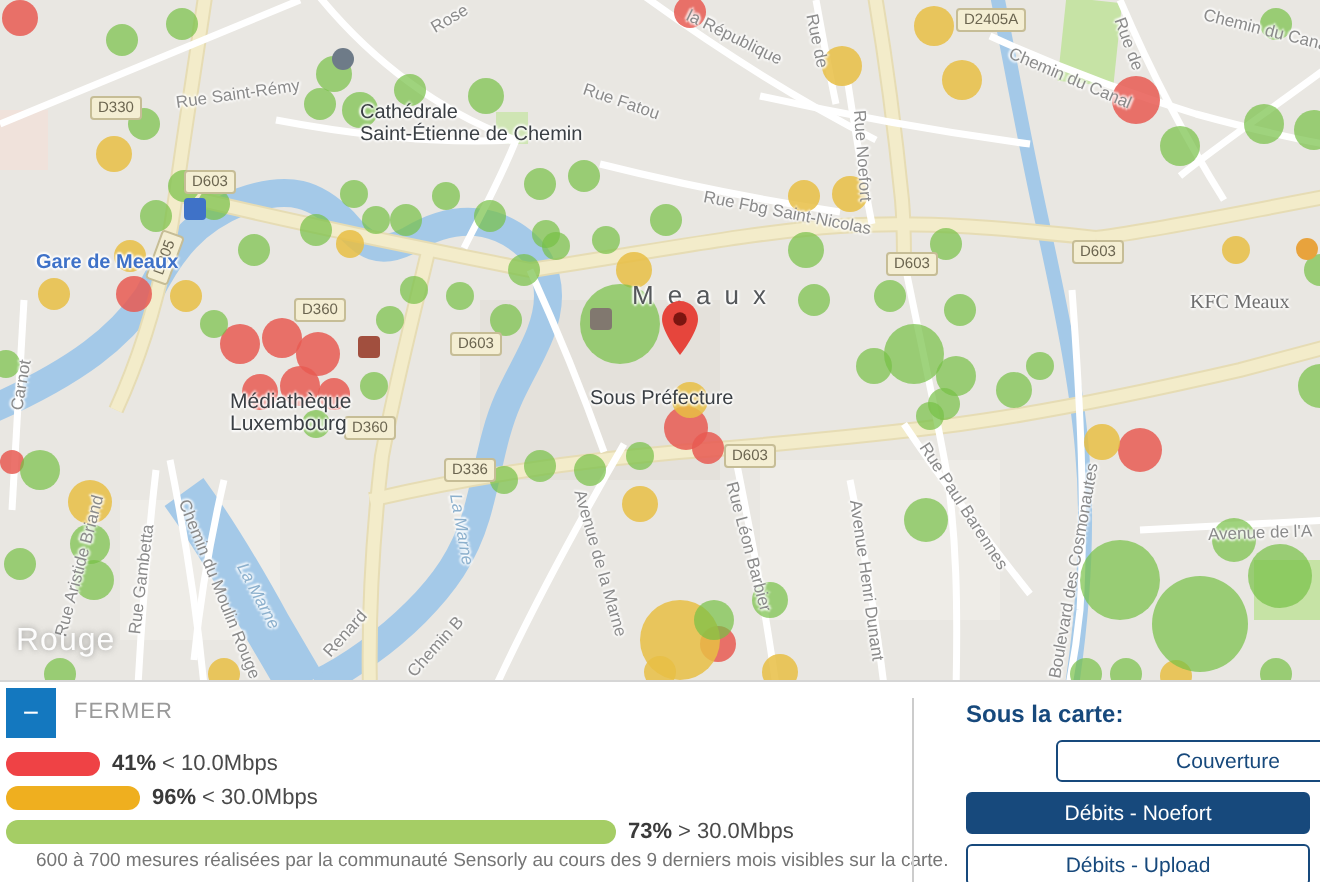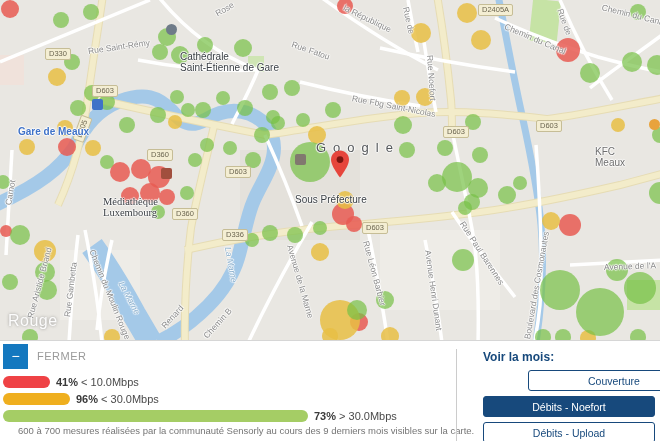--- a/index.html
+++ b/index.html
@@ -251,51 +251,51 @@
         <span class="badge" style="left: 172px; top: 208px; transform: rotate(0deg);">D360</span>
         <span class="badge" style="left: 222px; top: 229px; transform: rotate(0deg);">D336</span>
         <span class="badge" style="left: 478px; top: 4px; transform: rotate(0deg);">D2405A</span>
         <span class="badge" style="left: 443px; top: 126px; transform: rotate(0deg);">D603</span>
         <span class="badge" style="left: 536px; top: 120px; transform: rotate(0deg);">D603</span>
         <span class="badge" style="left: 362px; top: 222px; transform: rotate(0deg);">D603</span>
         <div class="poi" style="left: 166px; top: 24px;">
           <div class="ic circle" style="background: rgb(110, 123, 136);"></div>
           <div class="txt" style="color: rgb(58, 63, 68); font-size: 10px;">
             <div>Cathédrale</div>
-            <div>Saint-Étienne de Gare</div>
+            <div>Saint-Étienne de Chemin</div>
           </div>
         </div>
         <div class="poi" style="left: 18px; top: 99px; font-weight: bold;">
           <div class="txt" style="color: rgb(63, 114, 200); font-size: 10px;">
             <div>Gare de Meaux</div>
           </div>
           <div class="ic square" style="background: rgb(63, 114, 200);"></div>
         </div>
-        <div class="poi" style="left: 103px; top: 168px; font-family: Liberation Serif, serif;">
+        <div class="poi" style="left: 115px; top: 168px;">
           <div class="txt" style="color: rgb(58, 63, 68); font-size: 10.5px;">
             <div>Médiathèque</div>
             <div>Luxembourg</div>
           </div>
           <div class="ic square" style="background: rgb(161, 79, 62);"></div>
         </div>
         <div class="poi" style="left: 295px; top: 154px; flex-direction: column; gap: 2px;">
           <div class="ic square" style="background: rgb(129, 120, 111);"></div>
           <div class="txt" style="color: rgb(58, 63, 68); font-size: 10px;">
             <div>Sous Préfecture</div>
           </div>
         </div>
         <div class="poi" style="left: 595px; top: 119px;">
-          <div class="txt" style="color: rgb(110, 110, 110); font-size: 10px;">
+          <div class="txt" style="color: rgb(110, 110, 110); font-size: 10px; font-family: Liberation Serif, serif;">
             <div>KFC Meaux</div>
           </div>
           <div class="ic circle" style="background: rgb(232, 163, 61);"></div>
         </div>
       </div>
 
-    <div class="city-label">Google</div>
+    <div class="city-label">Meaux</div>
 
     <div class="pin">
       <svg width="18" height="28" viewBox="0 0 24 36">
         <path d="M12,0 C5.4,0 0,5.4 0,12 c0,9 12,24 12,24 s12,-15 12,-24 C24,5.4 18.6,0 12,0 Z" fill="#e6453c"></path>
         <circle cx="12" cy="12" r="4.5" fill="#7c1510"></circle>
       </svg>
     </div>
 
     <div class="google">Rouge</div>
   </div>
@@ -318,20 +318,20 @@
         </div>
         <div class="legend-row" style="top: 69px;">
           <div class="legend-bar" style="width: 305px; background: rgb(165, 205, 101);"></div>
           <span class="legend-pct">73%</span>
           <span class="legend-lbl">&gt; 30.0Mbps</span>
         </div>
       </div>
     <div class="p-footer">600 à 700 mesures réalisées par la communauté Sensorly au cours des 9 derniers mois visibles sur la carte.</div>
 
     <div class="divider"></div>
-    <div class="side-head">Voir la mois:</div>
+    <div class="side-head">Sous la carte:</div>
     <div id="side-buttons">
         <button class="side-btn" style="top: 29px; margin-left: 45px;">Couverture</button>
         <button class="side-btn active" style="top: 55px;">Débits - Noefort</button>
         <button class="side-btn" style="top: 81px;">Débits - Upload</button>
       </div>
   </div>
 </div>
 
 </body></html>

